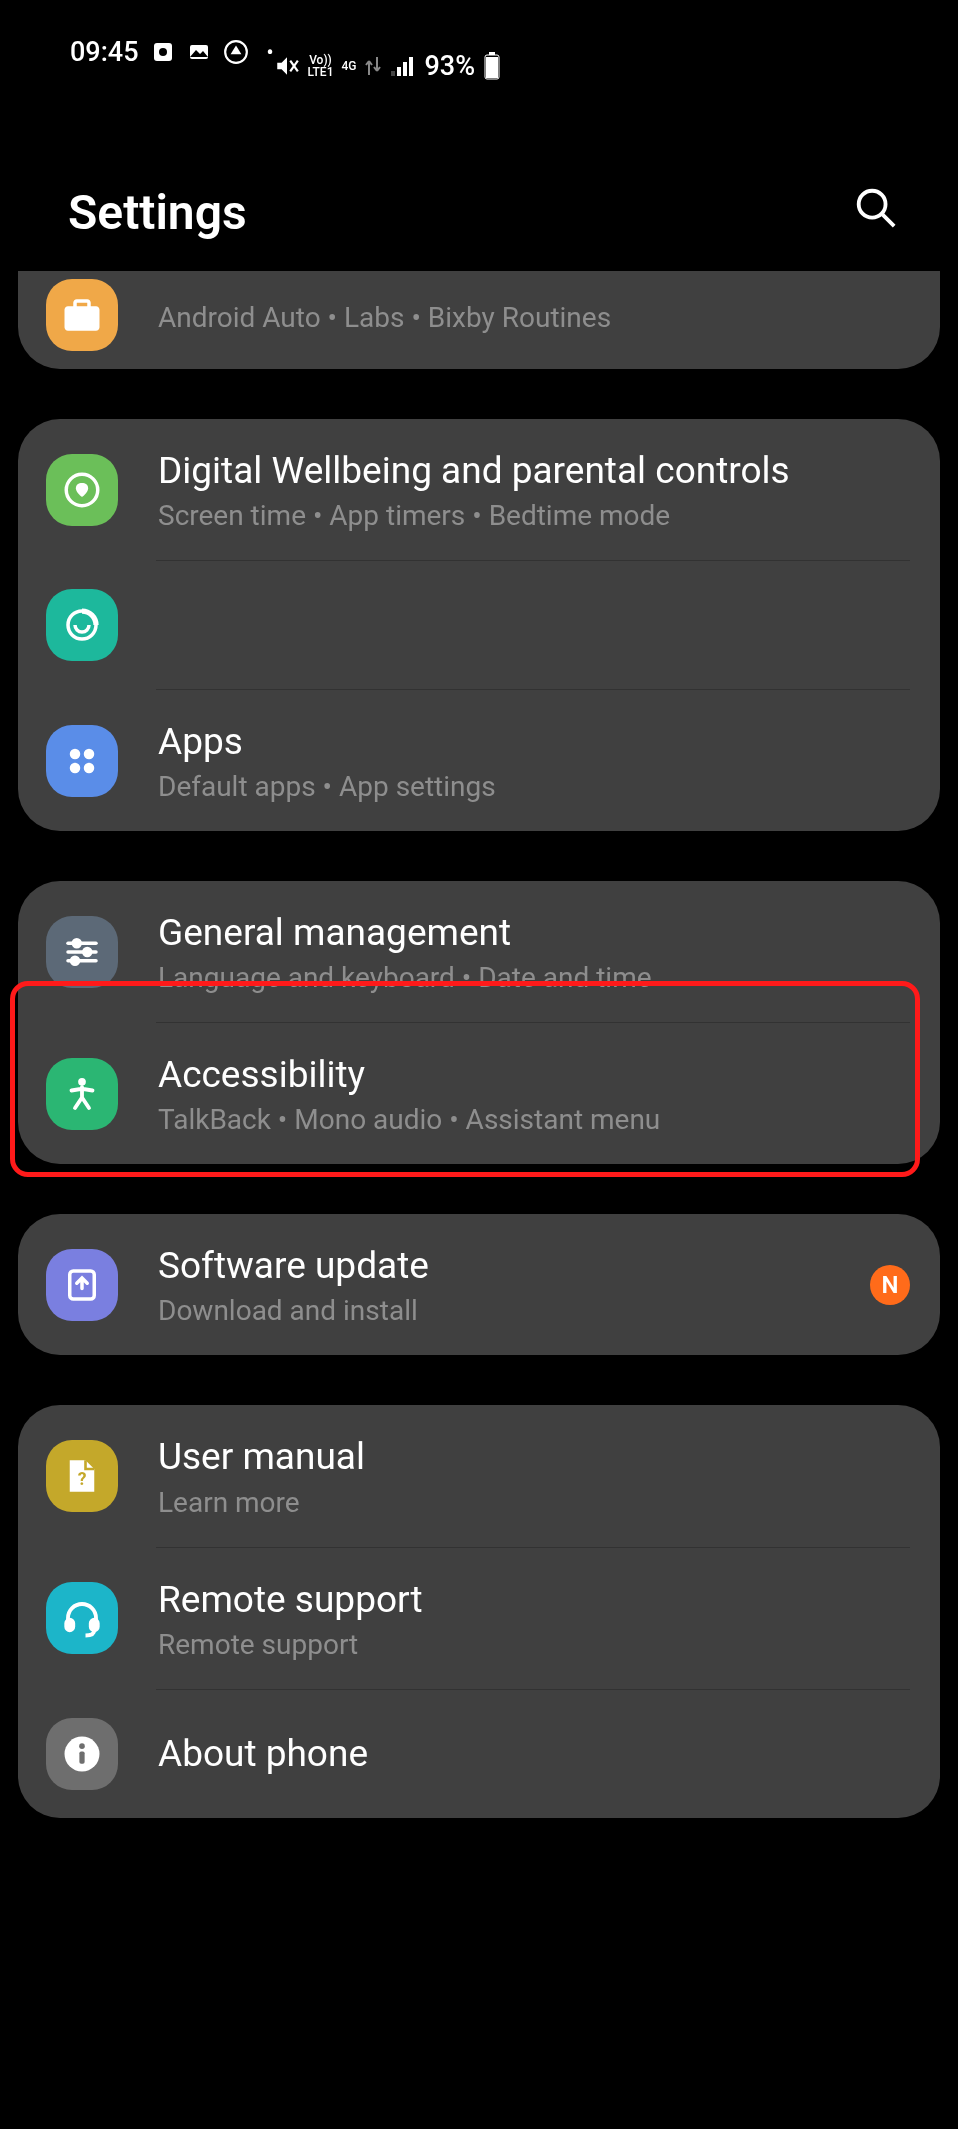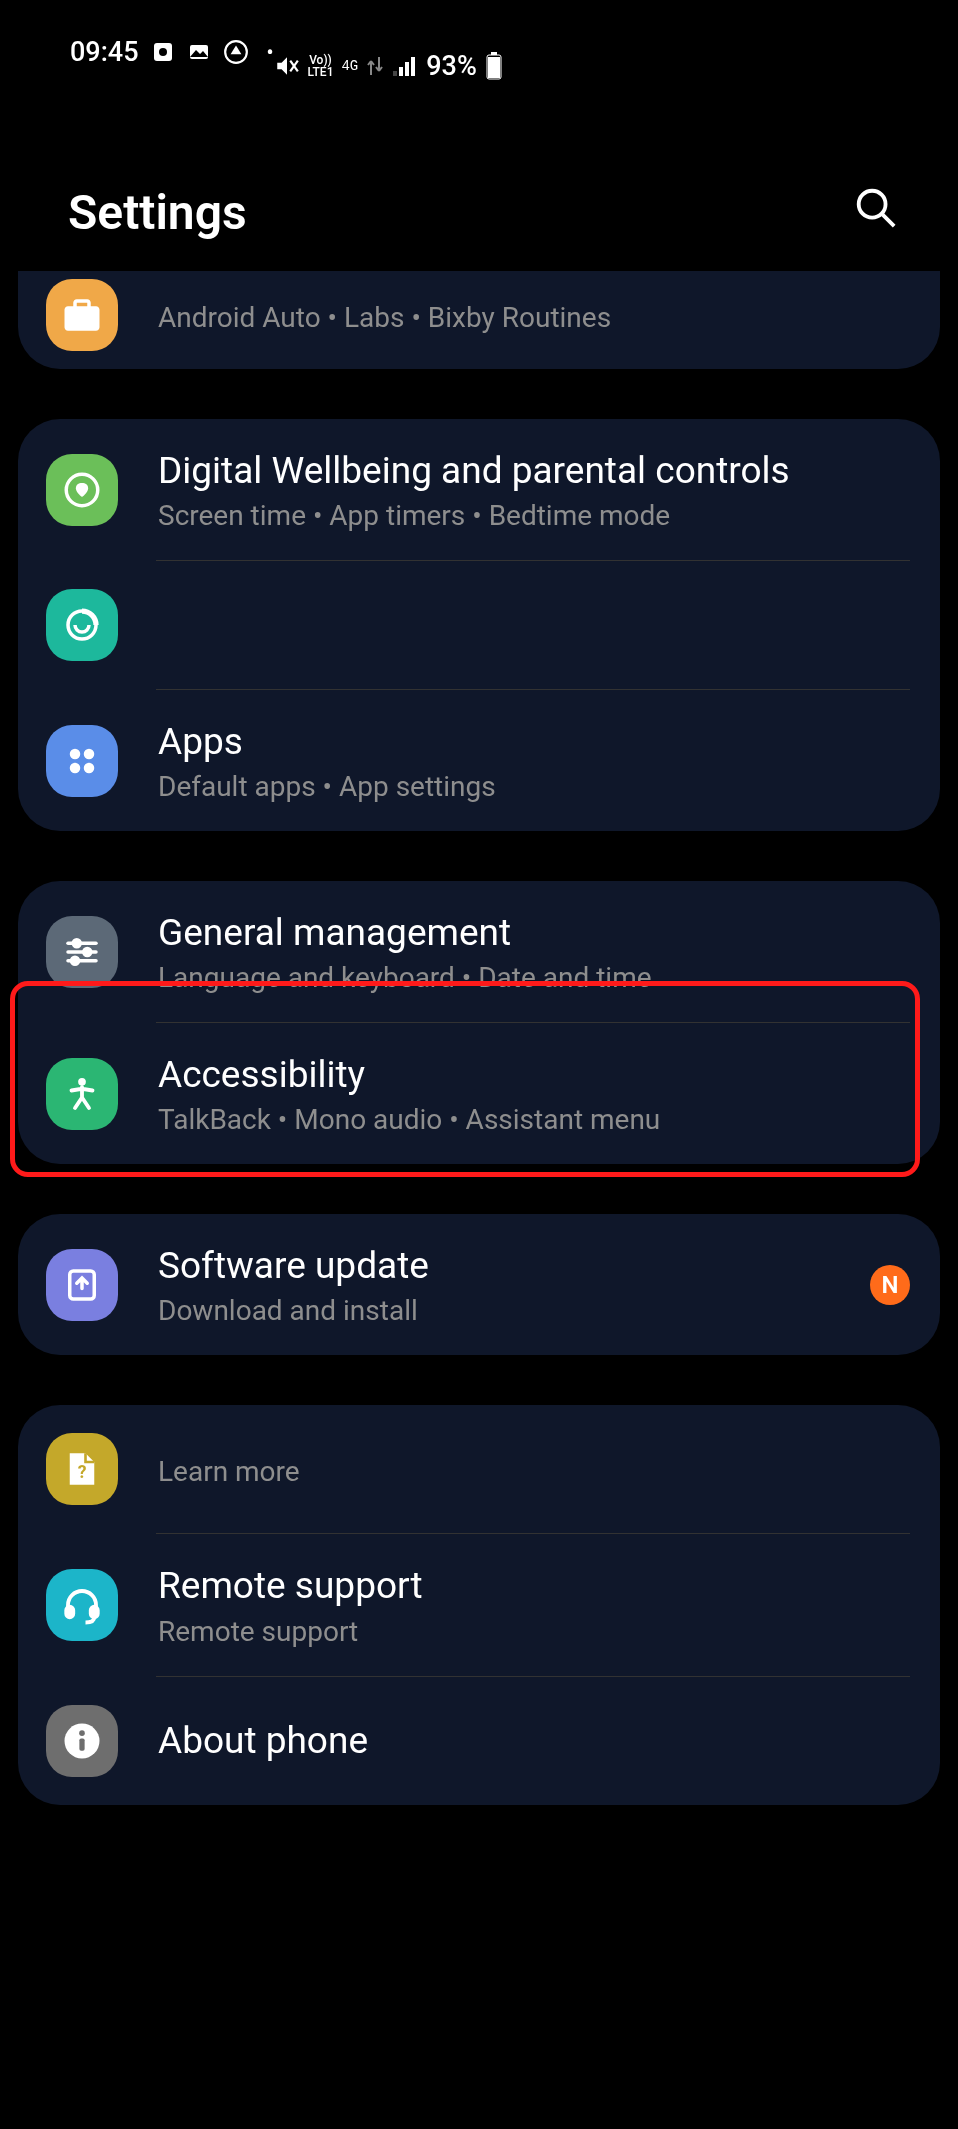--- a/index.html
+++ b/index.html
@@ -24,21 +24,21 @@
     .header {
       display: flex;
       justify-content: space-between;
       align-items: flex-start;
       padding: 90px 60px 30px 68px;
     }
     .header-title { font-size: 48px; font-weight: 600; }
     .search-icon { width: 46px; height: 46px; }
     .content { padding: 0 18px; }
     .group {
-      background: #0f172a;
+      background: #404040;
       border-radius: 42px;
       margin-bottom: 50px;
       overflow: hidden;
     }
     .group-first { border-top-left-radius: 0; border-top-right-radius: 0; }
     .row {
       display: flex;
       align-items: center;
       padding: 28px 30px 28px 28px;
       position: relative;
@@ -124,21 +124,21 @@
   <div class="status-right">
     <span class="status-ic">
       <svg width="26" height="26" viewBox="0 0 24 24">
           <path d="M3 9v6h4l5 5V4L7 9H3z" fill="#fff"></path>
           <line x1="15" y1="7" x2="22" y2="17" stroke="#fff" stroke-width="2"></line>
           <line x1="22" y1="7" x2="15" y2="17" stroke="#fff" stroke-width="2"></line>
         </svg>
     </span>
     <span style="font-size:12px;line-height:1;white-space:pre;text-align:center;">Vo))
 LTE1</span>
-    <span style="font-size:14px;font-family:Liberation Mono, monospace;">4G</span>
+    <span style="font-size:12px;">4G</span>
     <span class="status-ic">
       <svg width="18" height="22" viewBox="0 0 18 22">
           <path d="M5 20 V6 M5 6 L2 10 M5 6 L8 10" stroke="#888" stroke-width="2" fill="none"></path>
           <path d="M13 2 V16 M13 16 L10 12 M13 16 L16 12" stroke="#888" stroke-width="2" fill="none"></path>
         </svg>
     </span>
     <span class="status-ic">
       <svg width="26" height="22" viewBox="0 0 26 22">
           <rect x="1" y="16" width="4" height="5" fill="#444"></rect>
           <rect x="7" y="12" width="4" height="9" fill="#fff"></rect>
@@ -268,20 +268,21 @@
     <div class="group">
       <div class="row">
         <div class="icon-wrap bg-olive">
           <svg viewBox="0 0 24 24" fill="#fff">
             <path d="M5 3 h9 l5 5 v13 H5 Z" fill="#fff"></path>
             <path d="M14 3 v5 h5" fill="none" stroke="#c4a82a" stroke-width="1.5"></path>
             <text x="12" y="17" font-size="10" fill="#c4a82a" text-anchor="middle" font-weight="bold">?</text>
           </svg>
         </div>
         <div class="row-text">
+          <div class="row-title">User manual</div>
           <div class="row-sub">Learn more</div>
         </div>
       </div>
       <div class="divider"></div>
       <div class="row">
         <div class="icon-wrap bg-cyan">
           <svg viewBox="0 0 24 24" fill="none" stroke="#fff" stroke-width="2.2">
             <path d="M4 14 v-2 a8 8 0 0 1 16 0 v2"></path>
             <rect x="3" y="13" width="4" height="6" rx="2" fill="#fff"></rect>
             <rect x="17" y="13" width="4" height="6" rx="2" fill="#fff"></rect>

